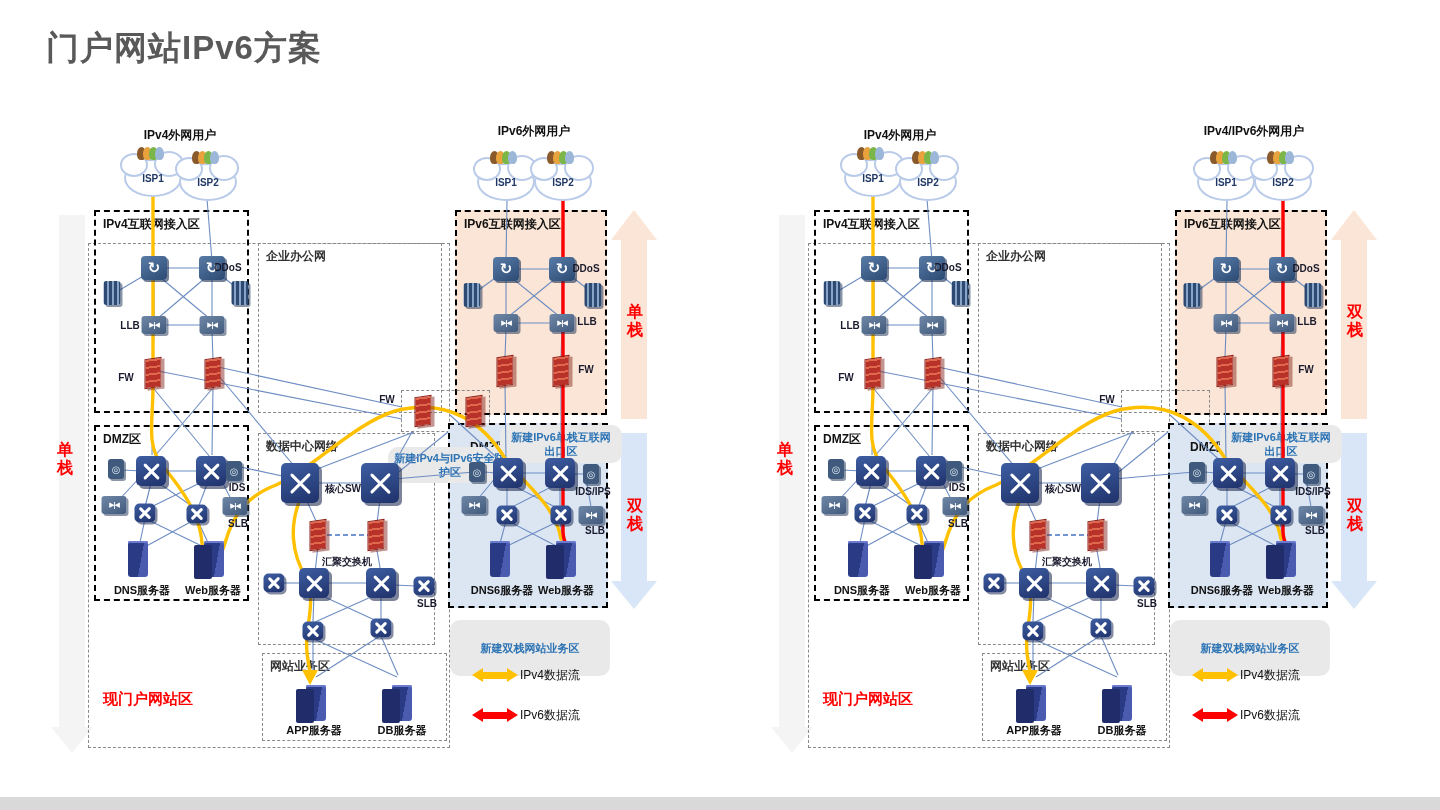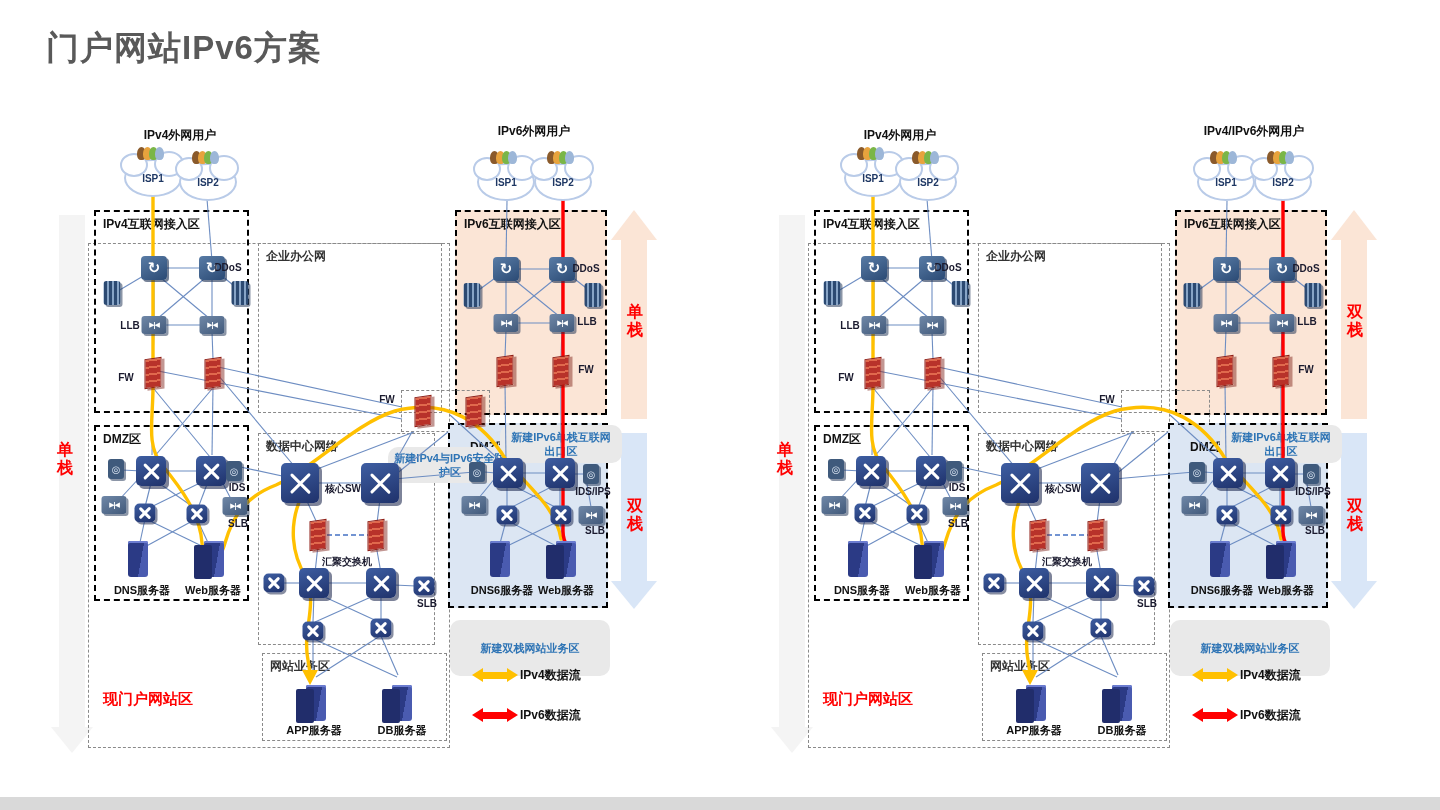--- a/index.html
+++ b/index.html
@@ -130,21 +130,21 @@
   .legend-row{position:absolute;display:flex;align-items:center;gap:12px;}
   .dblarrow{position:relative;width:26px;height:7px;}
   .dblarrow::before,.dblarrow::after{content:"";position:absolute;top:-4px;width:0;height:0;
     border-top:7px solid transparent;border-bottom:7px solid transparent;}
   .dblarrow.yellow{background:#FFC000;}
   .dblarrow.yellow::before{left:-10px;border-right:11px solid #FFC000;}
   .dblarrow.yellow::after{right:-10px;border-left:11px solid #FFC000;}
   .dblarrow.red{background:#FF0000;}
   .dblarrow.red::before{left:-10px;border-right:11px solid #FF0000;}
   .dblarrow.red::after{right:-10px;border-left:11px solid #FF0000;}
-  .legend-text{font-size:12px;font-weight:bold;color:#111;white-space:nowrap;}
+  .legend-text{font-size:12px;font-weight:normal;color:#111;white-space:nowrap;}
 </style>
 </head>
 <body>
 
 <div class="page-title">门户网站IPv6方案</div>
 <div id="diagrams-row">
 <div class="diagram" style="left: 50px; top: 115px;">
 
   <div class="shaft" style="left:9px;top:100px;width:26px;height:512px;background:#f4f4f4;"></div>
   <div class="head" style="left:1px;top:612px;border-left:21px solid transparent;border-right:21px solid transparent;border-top:26px solid #f4f4f4;"></div>

